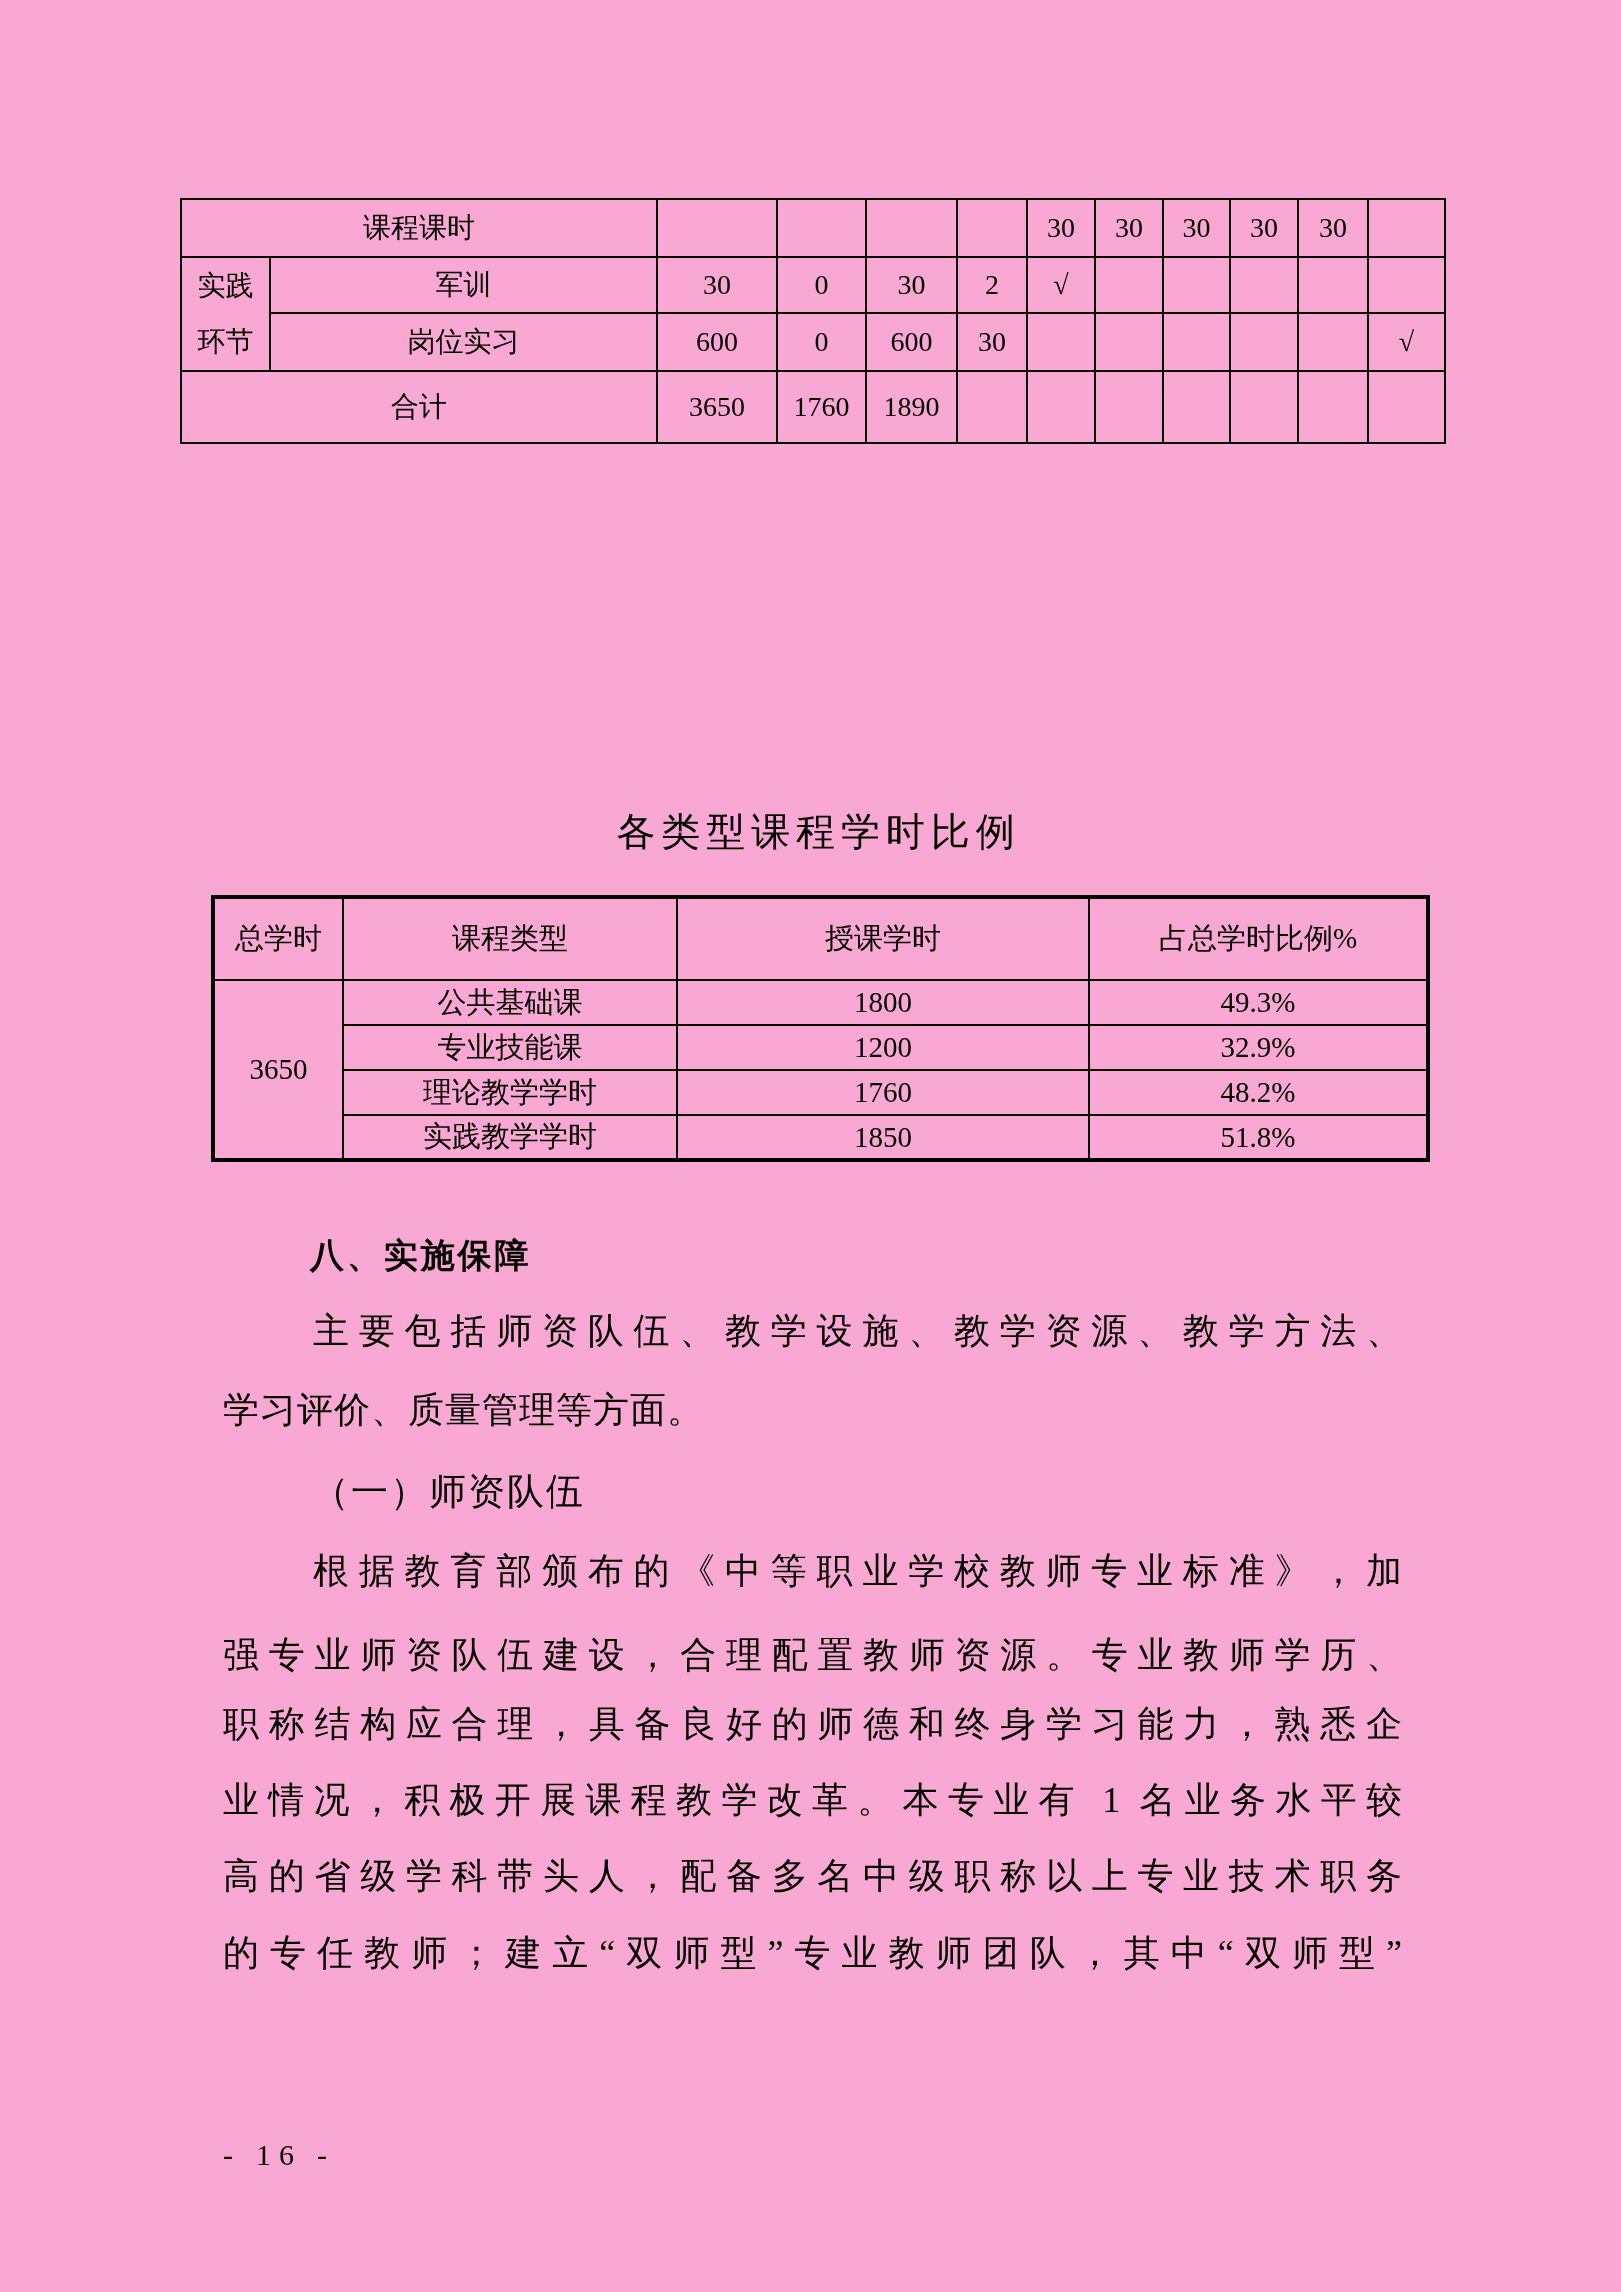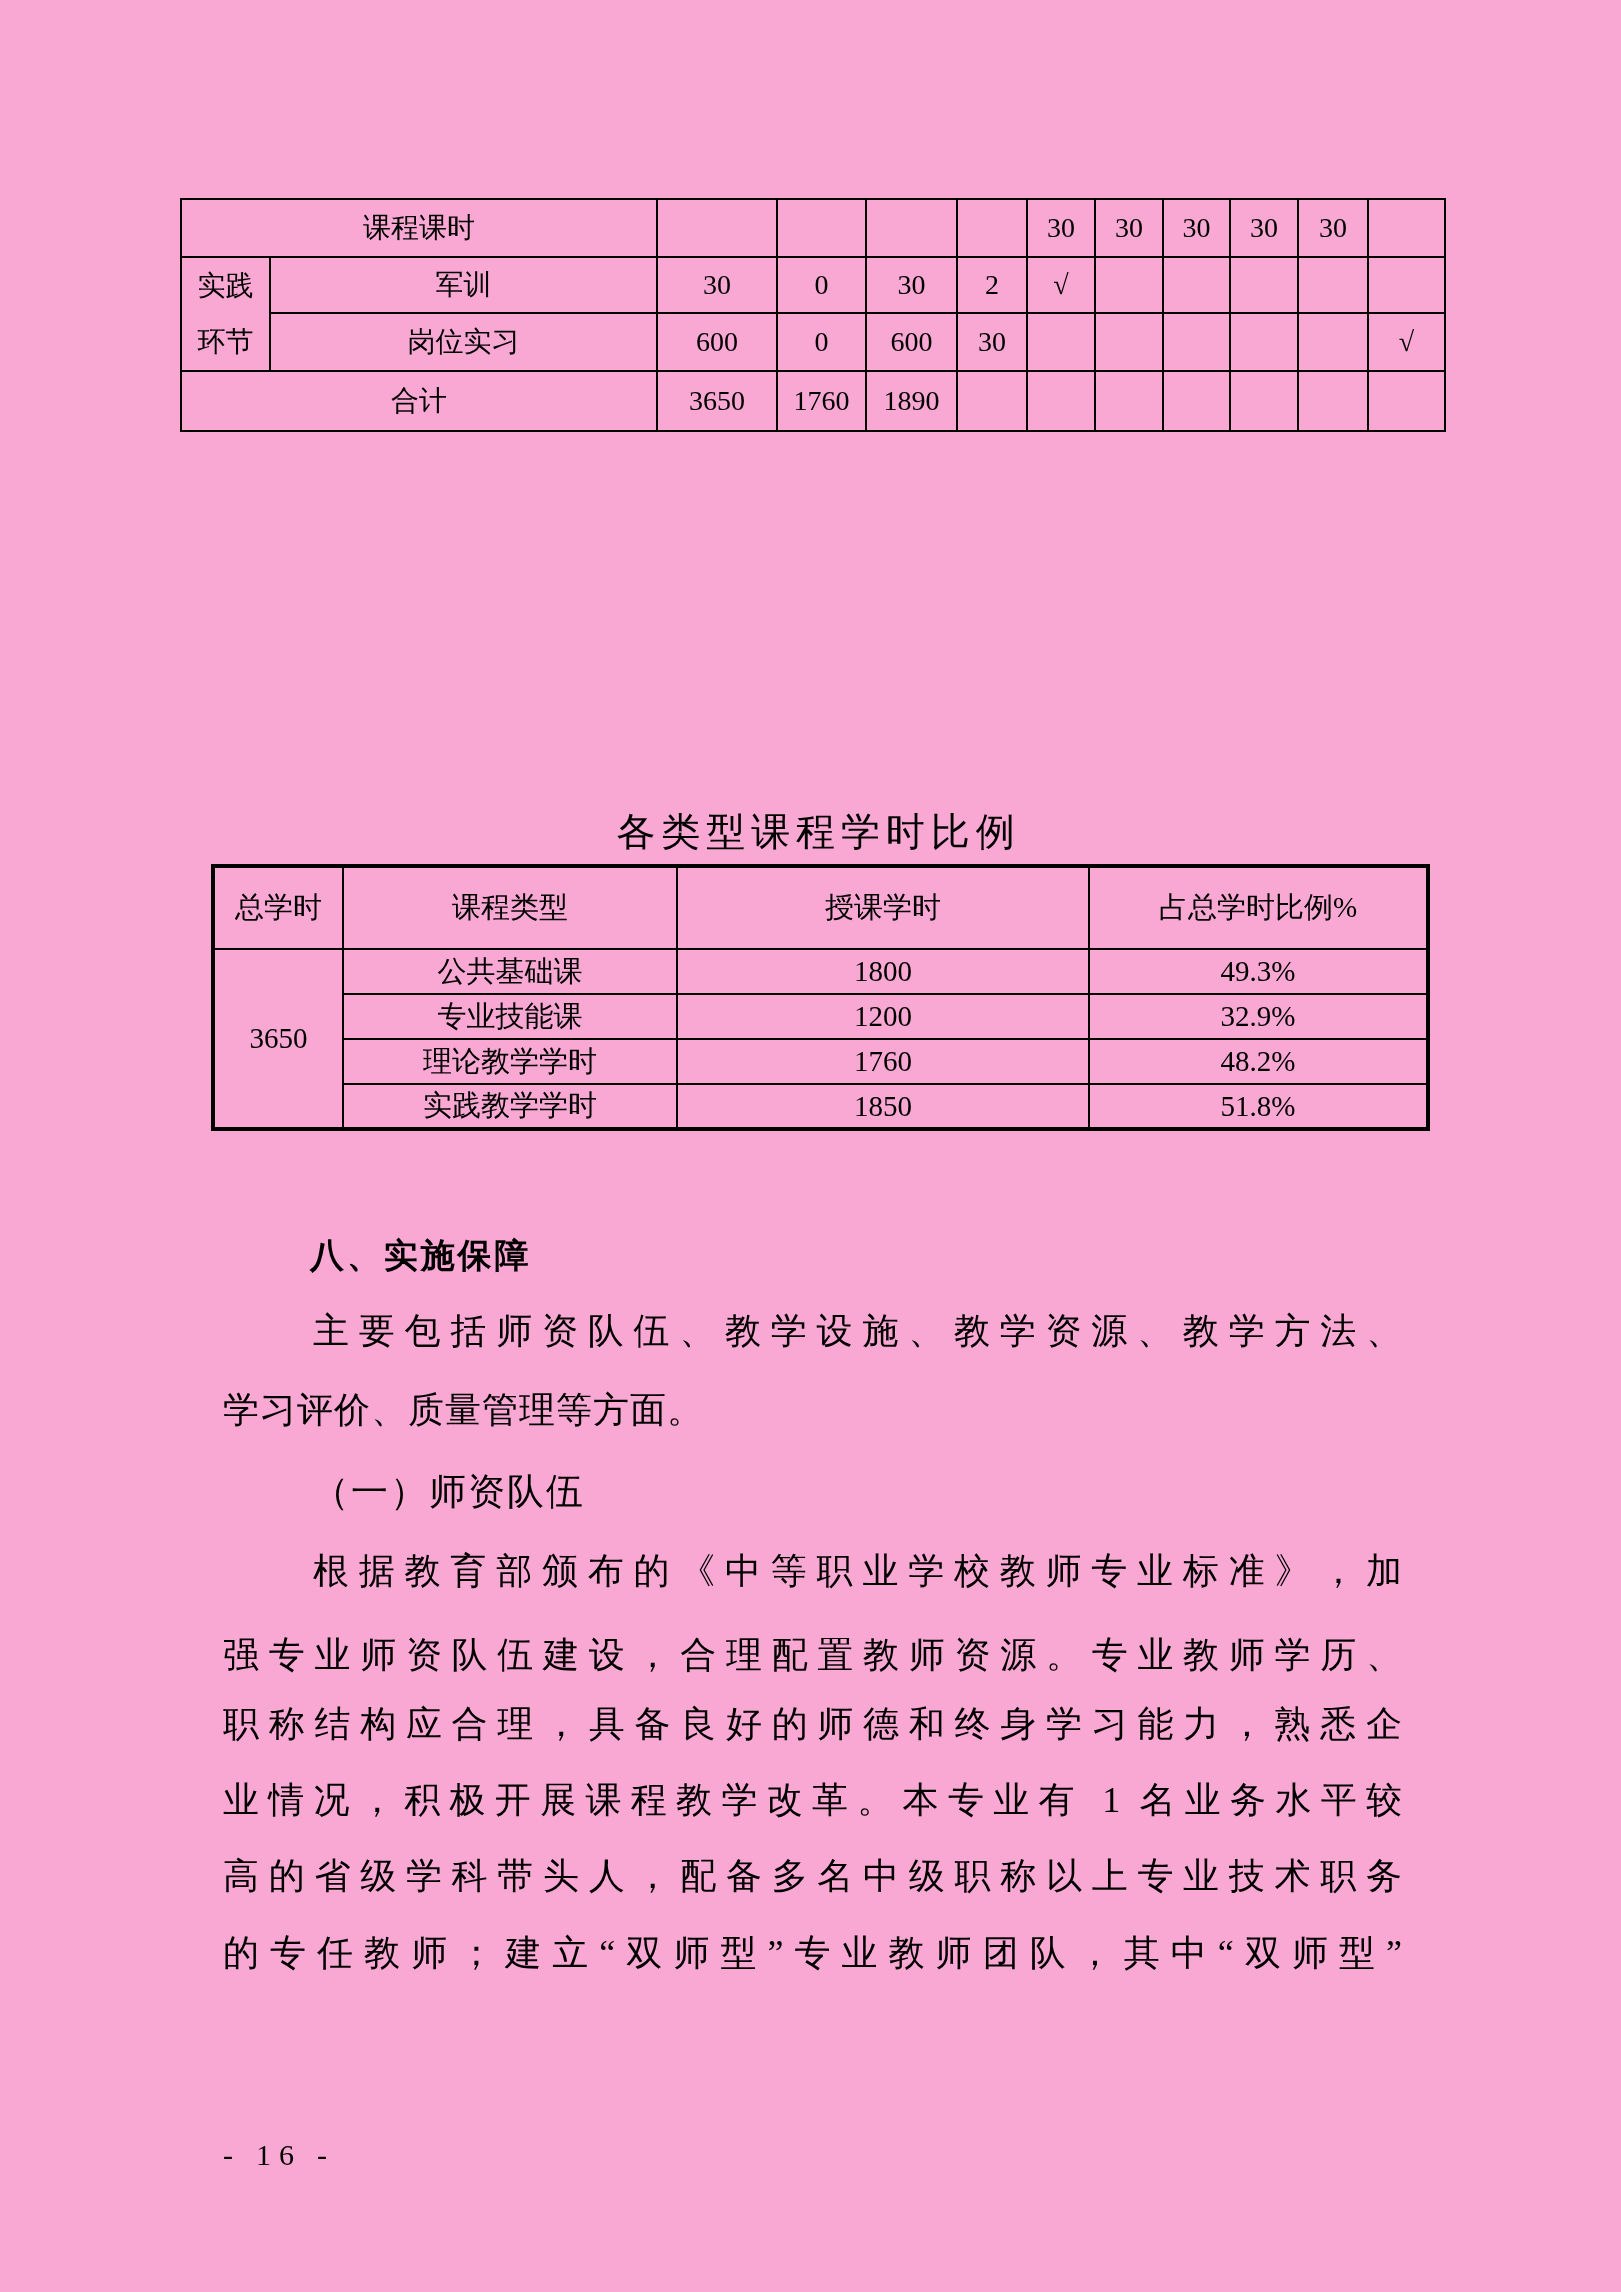--- a/index.html
+++ b/index.html
@@ -13,30 +13,30 @@
   
   table { border-collapse:collapse; table-layout:fixed; }
   .tbl1 { position:absolute; left:180px; top:198px; width:1262px; }
   .tbl1 td {
     border:2px solid #000; text-align:center; vertical-align:middle;
     font-size:28px; padding:0; overflow:hidden;
   }
   .tbl1 tr.r1 { height:58px; }
   .tbl1 tr.r2 { height:54px; }
   .tbl1 tr.r3 { height:55px; }
-  .tbl1 tr.r4 { height:60px; }
+  .tbl1 tr.r4 { height:72px; }
   .cat-cell span { display:block; line-height:56px; }
 
   
   .ratio-title {
     position:absolute; left:211px; top:806px; width:1215px;
     text-align:center; font-size:39px; letter-spacing:5.9px; line-height:51px;
   }
   .tbl2 {
-    position:absolute; left:211px; top:864px; width:1215px;
+    position:absolute; left:211px; top:895px; width:1215px;
     border:4.9px solid #000;
   }
   .tbl2 td {
     border:2px solid #000; text-align:center; vertical-align:middle;
     font-size:29px; padding:0; overflow:hidden;
   }
   .tbl2 tr.hr { height:83px; }
   .tbl2 tr.dr { height:45px; }
 
   

